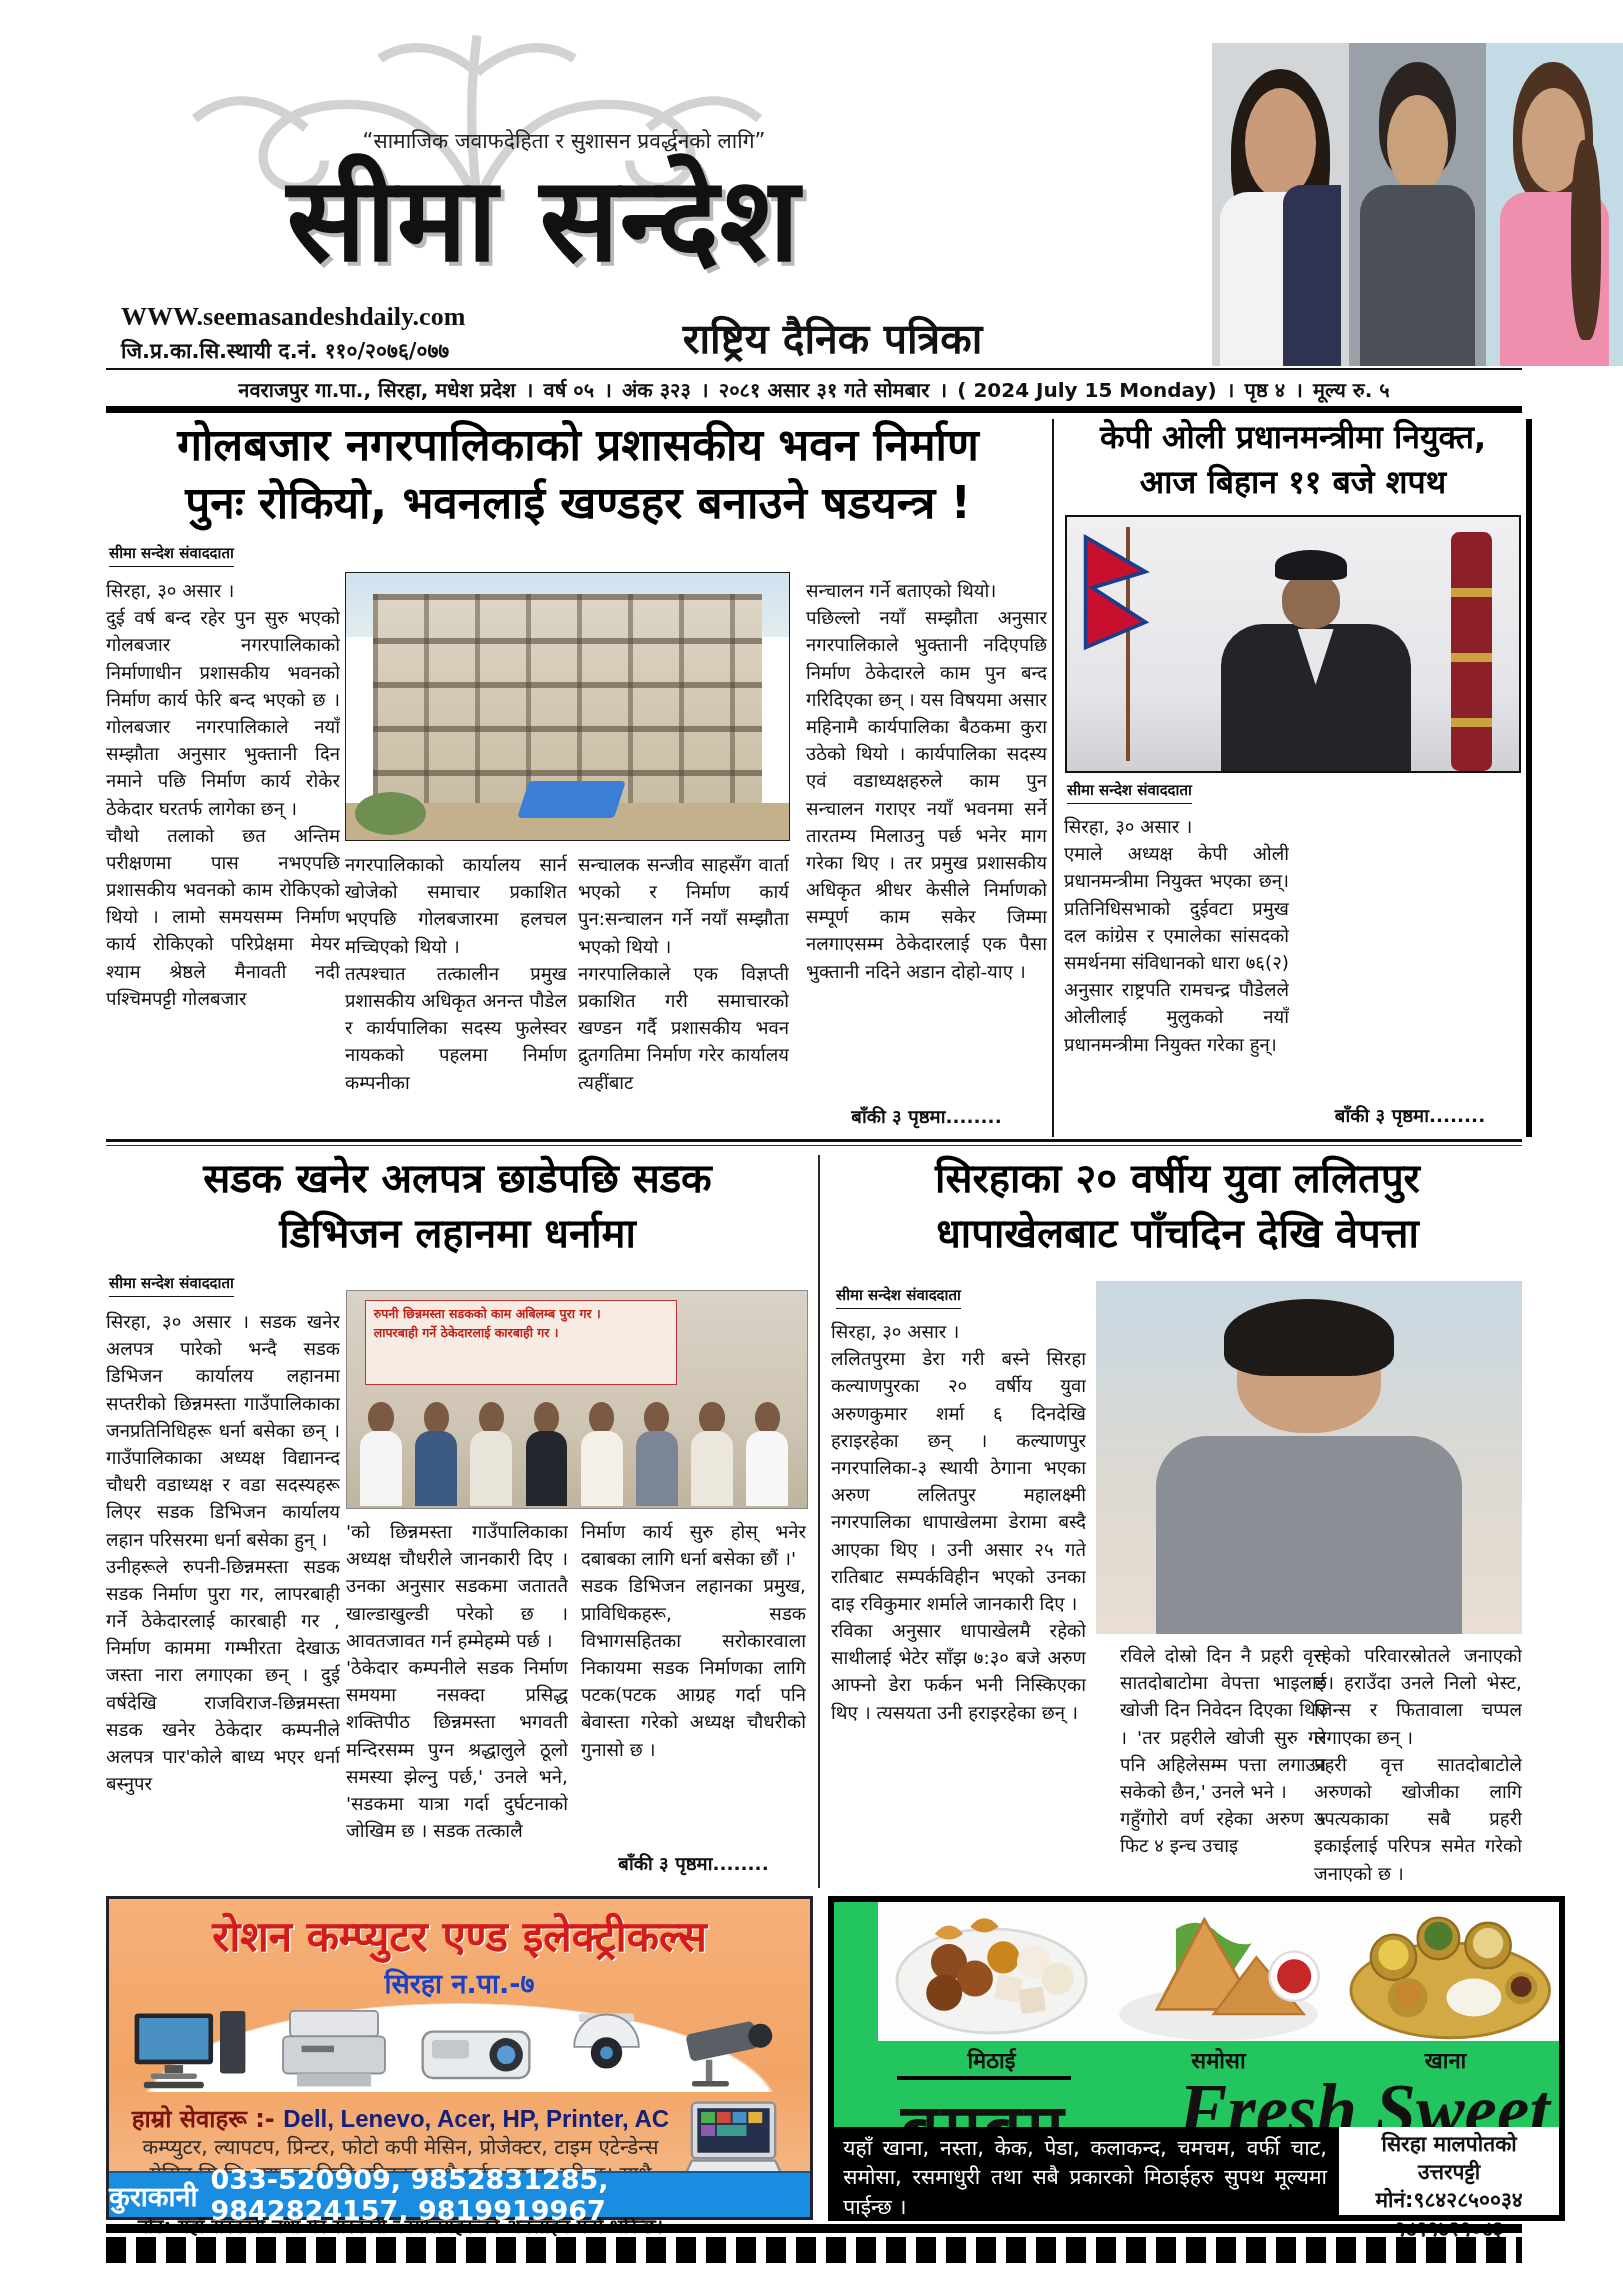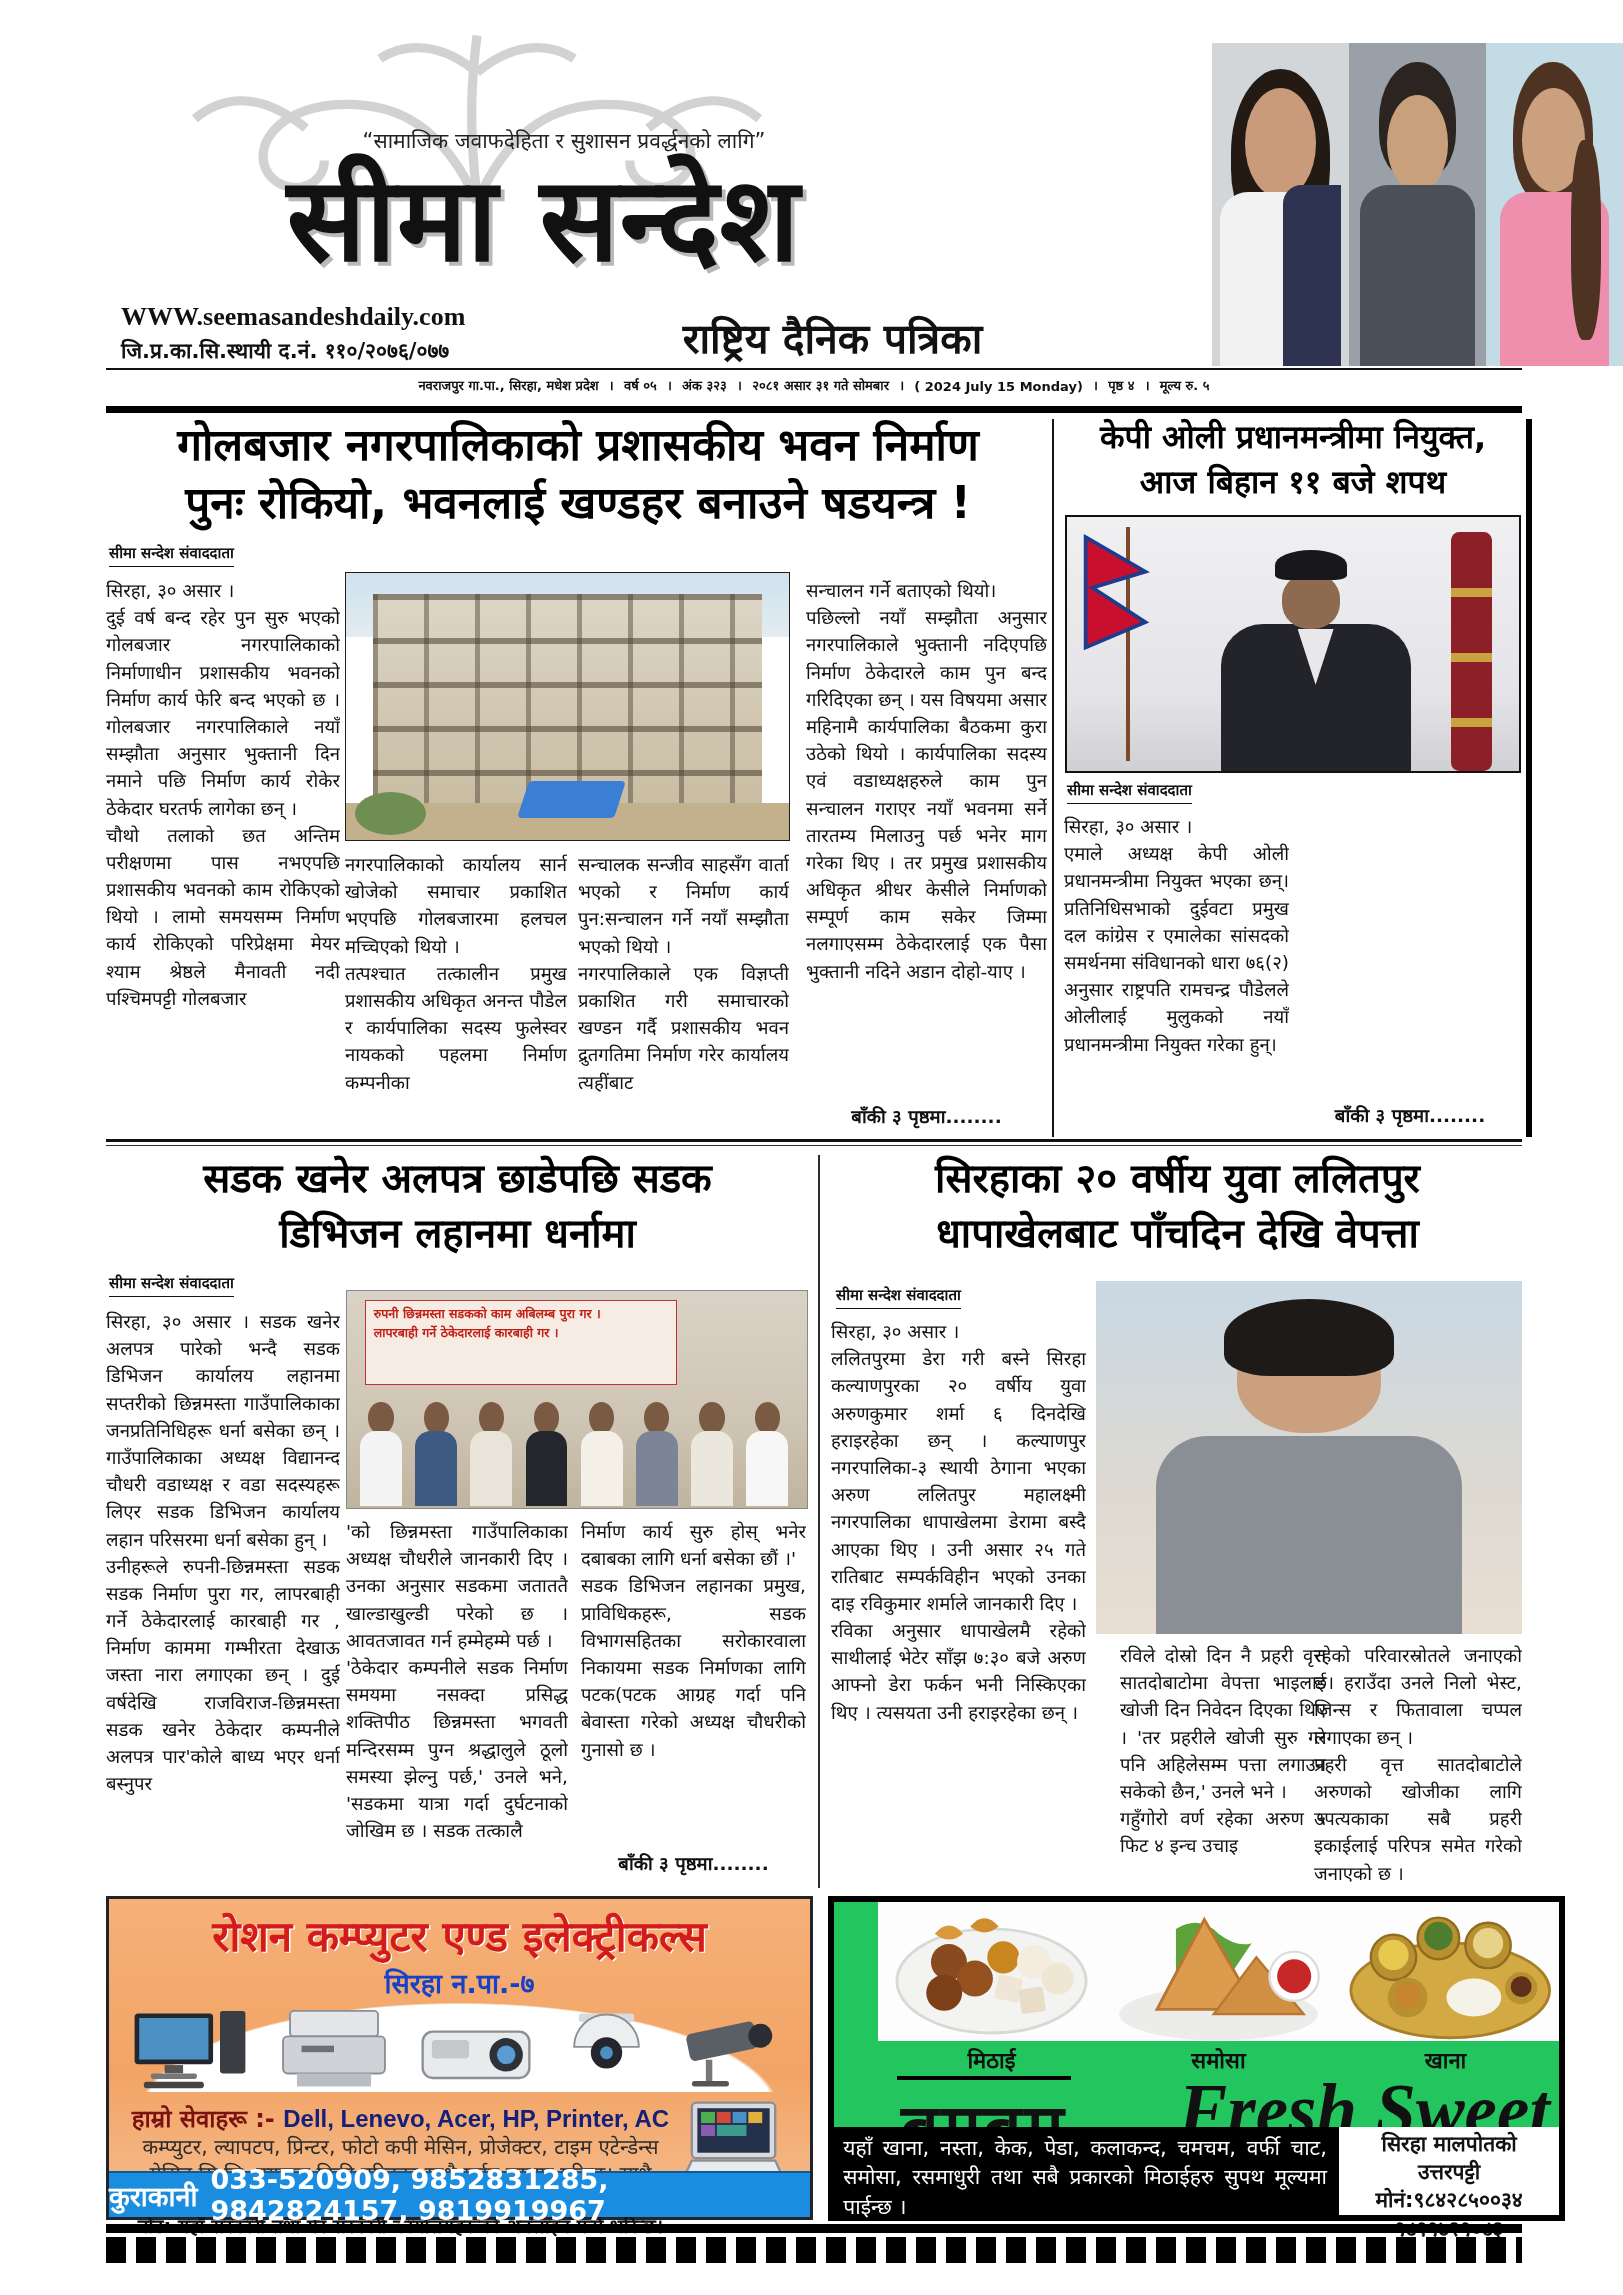--- a/index.html
+++ b/index.html
@@ -21,22 +21,22 @@
   #website{left:121px;top:302px;font-size:26px;font-weight:bold;font-family:"Liberation Serif",serif;}
   #registration{left:121px;top:336px;font-size:21px;font-weight:bold;}
   #subtitle{left:592px;top:309px;width:481px;text-align:center;font-size:41px;font-weight:bold;}
   #celebs{left:1212px;top:43px;width:411px;height:323px;display:flex;}
   .celeb{flex:1;position:relative;overflow:hidden;}
   .head{position:absolute;border-radius:50%;}
   .hair{position:absolute;border-radius:50% 50% 40% 40%;}
   .torso{position:absolute;border-radius:28px 28px 0 0;}
   
   #dl-rule{left:106px;top:368px;width:1416px;height:1.9px;background:#111;}
-  #dateline{left:106px;top:376px;width:1416px;display:flex;justify-content:center;align-items:flex-end;
-            font-size:13px;font-weight:bold;white-space:nowrap;}
+  #dateline{left:106px;top:376px;width:1416px;display:flex;justify-content:center;align-items:center;
+            font-size:20px;font-weight:bold;white-space:nowrap;}
   #dateline .sep{margin:0 10.2px;}
   #dl-bar{left:106px;top:406px;width:1416px;height:7.4px;background:#000;}
   
   #gb-h1{left:106px;top:420px;width:944px;}
   #gb-h2{left:106px;top:478px;width:944px;}
   #gb-byline{left:109px;top:542px;}
   #gb-col1{left:106px;top:577px;width:234px;height:555px;}
   #gb-photo{left:345px;top:572px;width:443px;height:267px;border:1.9px solid #1d1d1d;}
   #gb-col2{left:345px;top:851px;width:222px;height:281px;}
   #gb-col3{left:578px;top:851px;width:211px;height:281px;}

